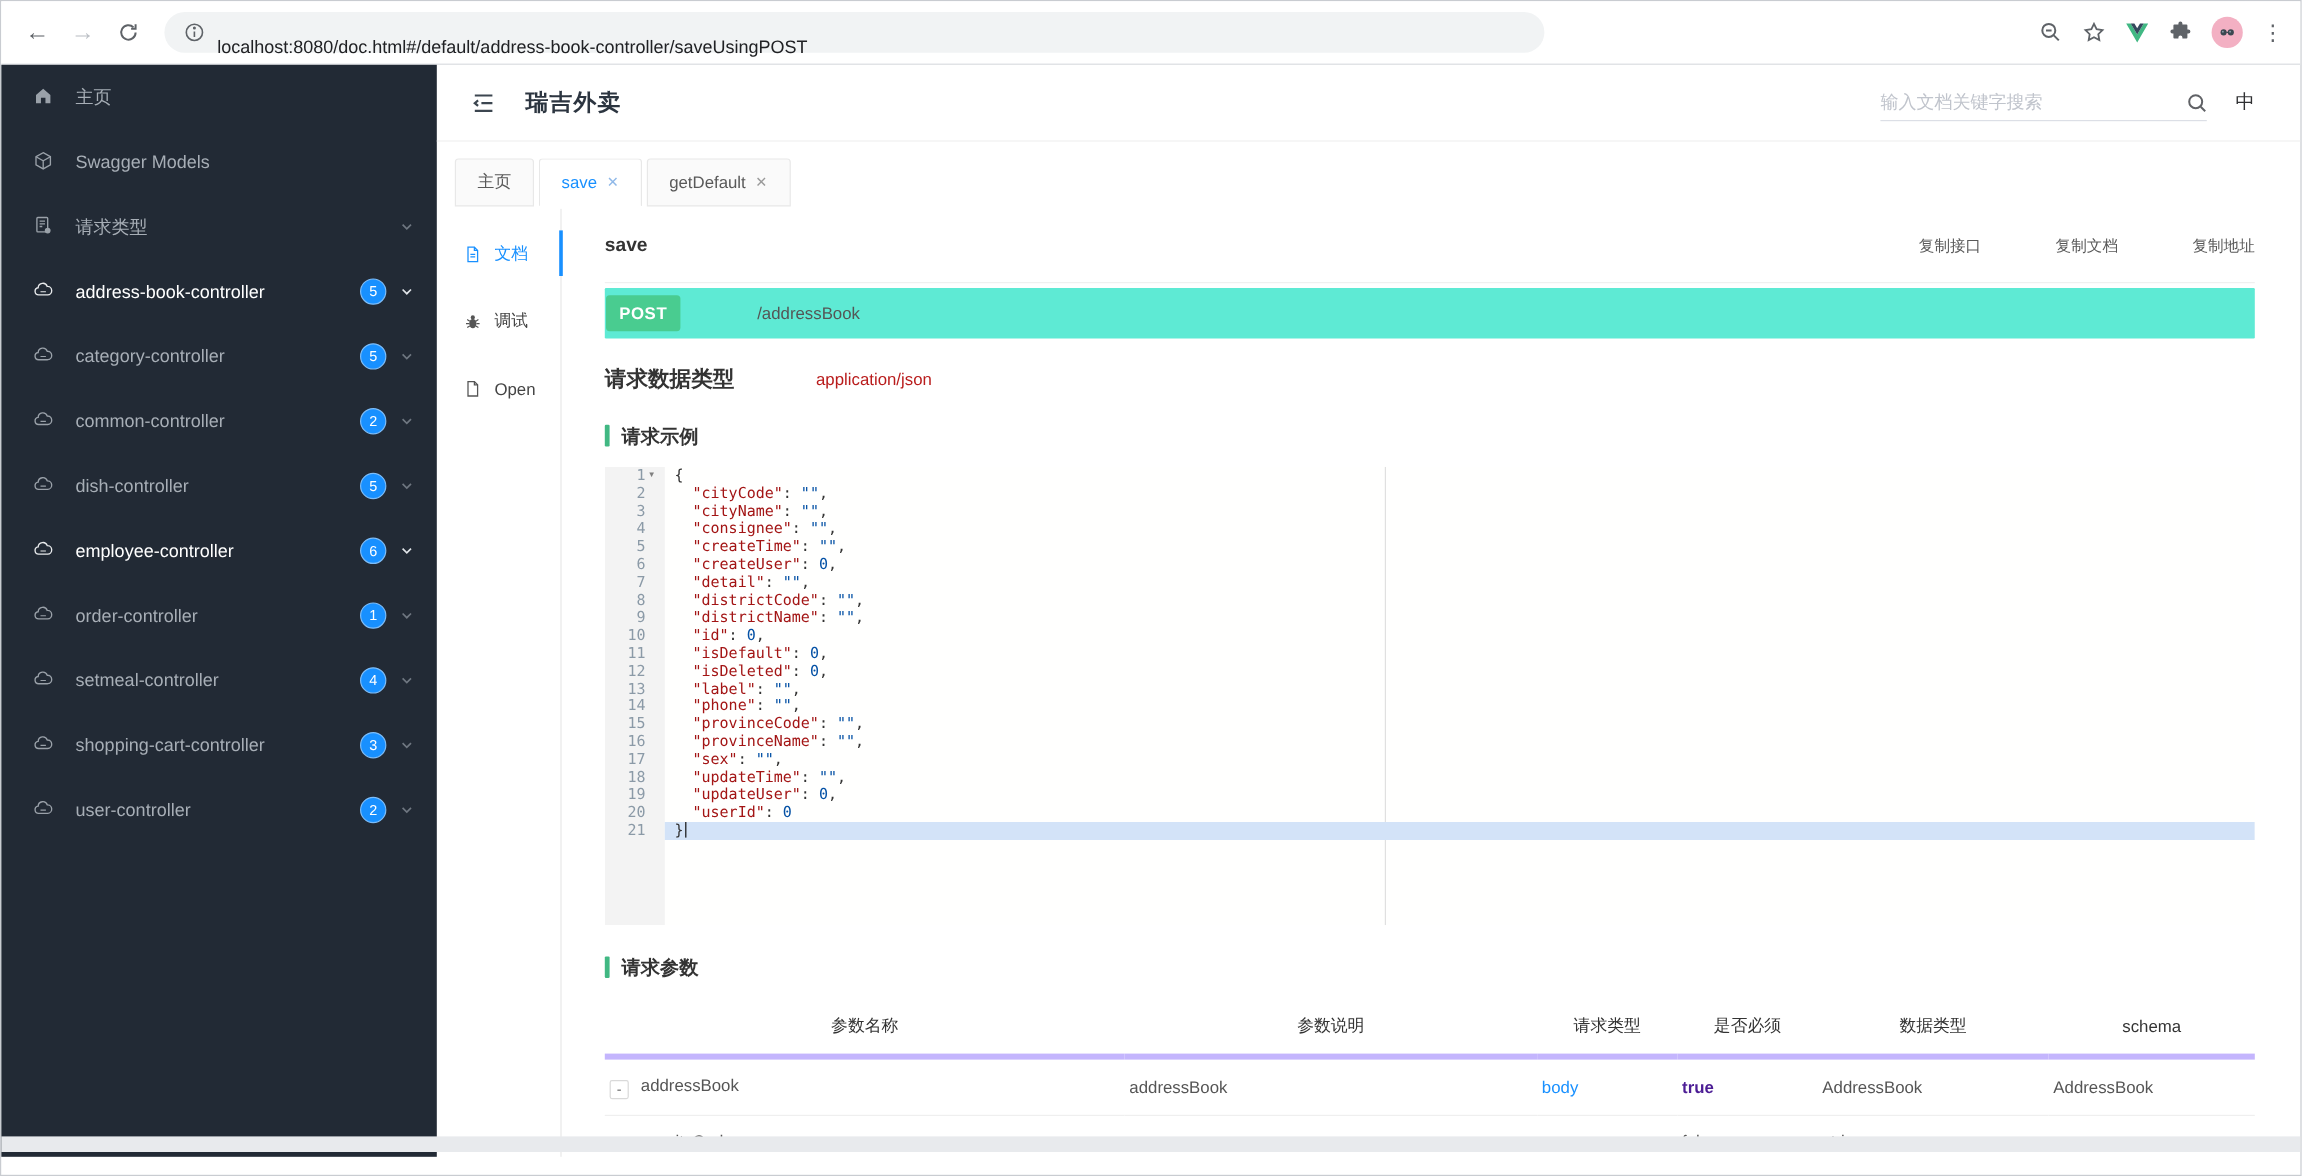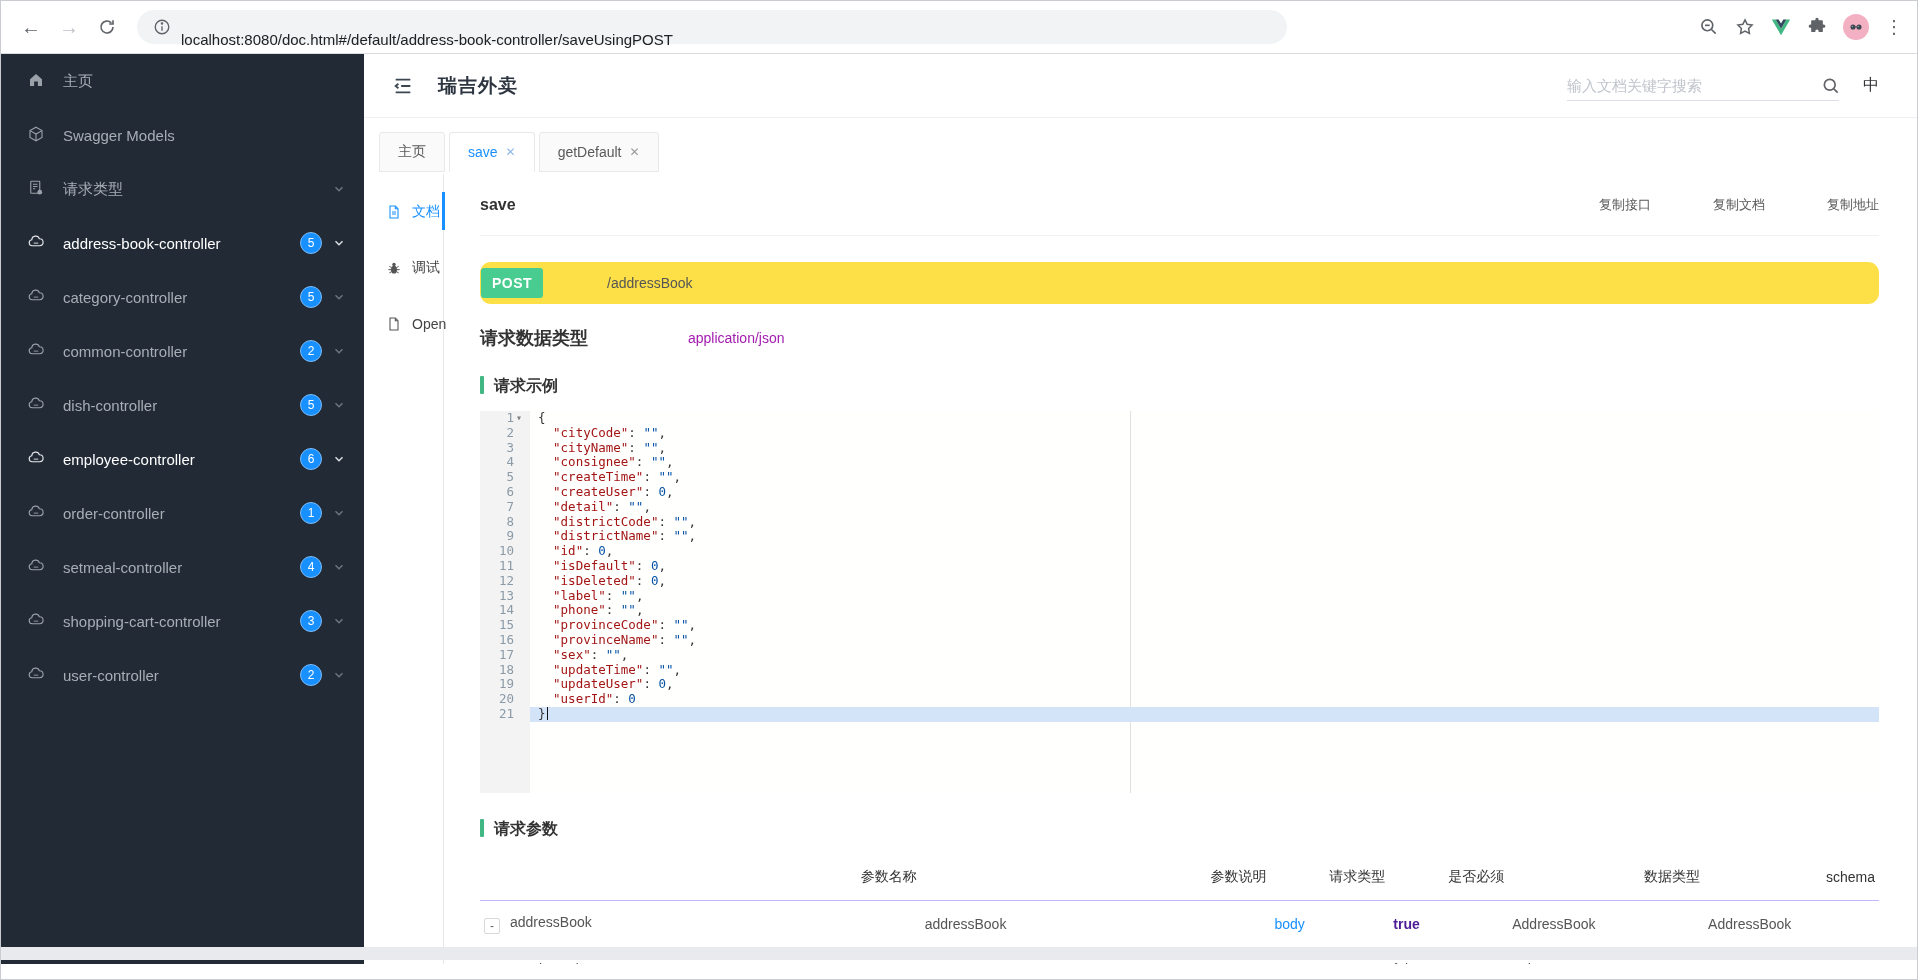--- a/index.html
+++ b/index.html
@@ -60,47 +60,47 @@
   
   .tabstrip { padding:14px 0 0 15px; display:flex; gap:4px; height:56px; }
   .tab { height:40px; background:#fafafa; border:1px solid #e8e8e8; border-radius:3px 3px 0 0;
     display:flex; align-items:center; padding:0 18px; font-size:14px; color:#595959; gap:8px; }
   .tab.active { background:#fff; border-bottom-color:#fff; color:#1890ff; }
   .tab-close { color:#9a9a9a; font-size:12px; }
   .tab.active .tab-close { color:#8fb8e8; }
 
   
   .content-row { flex:1; display:flex; min-height:0; }
-  .doc-menu { width:80px; border-right:1px solid #e8e8e8; padding-top:10px; flex:none; }
+  .doc-menu { width:104px; border-right:1px solid #e8e8e8; padding-top:10px; flex:none; }
   .doc-menu-item { position:relative; height:56px; display:flex; align-items:center;
     padding-left:22px; gap:10px; font-size:14px; color:#444; cursor:pointer; }
   .doc-menu-item .m-icon { width:16px; height:16px; color:#555; }
   .doc-menu-item .m-icon svg { width:16px; height:16px; display:block; }
   .doc-menu-item.active { color:#1890ff; }
   .doc-menu-item.active .m-icon { color:#1890ff; }
   .doc-menu-item.active::after { content:""; position:absolute; right:-2px; top:8px;
     width:3px; height:38px; background:#1890ff; }
 
   .doc-body { flex:1; padding:0 38px 0 36px; min-width:0; overflow:hidden; }
   .op-title-row { height:62px; display:flex; align-items:center; border-bottom:1px solid #f0f0f0; }
   .op-title { font-size:16px; font-weight:700; color:#333; }
   .copy-links { margin-left:auto; display:flex; gap:62px;justify-content:space-between; }
   .copy-link { font-size:13px; color:#595959; cursor:pointer; }
 
-  .method-row { margin-top:26px; background:#fde047; border-radius:11px; height:42px;
+  .method-row { margin-top:4px; background:#5eead4; border-radius:1px; height:42px;
     display:flex; align-items:center; }
   .method-badge { width:62px; height:30px; margin-left:1px; background:#49cc90; color:#fff;
     font-weight:700; font-size:14px; border-radius:3px; display:flex; align-items:center;
     justify-content:center; letter-spacing:.5px; }
   .api-path { margin-left:64px; font-size:14px; color:#555; }
 
   .meta-row { display:flex; margin-top:22px; }
   .meta-pair { flex:1; display:flex; align-items:center; }
   .meta-label { font-size:18px; font-weight:700; color:#333; }
-  .meta-value { font-size:14px; color:#a21caf; margin-left:100px; }
+  .meta-value { font-size:14px; color:#b91c1c; margin-left:68px; }
 
   .section-title { display:flex; align-items:flex-start; gap:10px; margin:26px 0 14px 0; }
   .section-bar { width:4px; height:18px; background:#41b883; border-radius:1px; }
   .section-text { font-size:16px; font-weight:700; color:#333; }
 
   
   .editor { position:relative; height:382px; background:#fffffe; overflow:hidden;
     font-family:"DejaVu Sans Mono","Liberation Mono",monospace; font-size:12.5px; }
   .gutter-bg { position:absolute; left:0; top:0; bottom:0; width:50px; background:#f3f3f3; }
   .v-guide { position:absolute; left:650px; top:0; bottom:0; width:1px; background:#e0e0e0; }
@@ -112,22 +112,22 @@
   .code-line.active .line-hl { position:absolute; left:50px; right:0; top:0; bottom:0;
     background:#d3e3f8; z-index:1; }
   .tok-key { color:#a31515; }
   .tok-val { color:#0451a5; }
   .tok-punc { color:#333; }
   .cursor { display:inline-block; width:1px; height:13px; background:#111;
     vertical-align:-2px; margin-left:1px; }
 
   
   .param-table { width:100%; border-collapse:collapse; margin-bottom:4px; }
-  .param-table th { text-align:right; font-size:14px; color:#333; font-weight:500;
-    padding:14px 4px; border-bottom:1px solid #c4b5fd; }
+  .param-table th { text-align:center; font-size:14px; color:#333; font-weight:500;
+    padding:14px 4px; border-bottom:5px solid #c4b5fd; }
   .param-table td { font-size:14px; color:#555; padding:13px 4px; border-bottom:1px solid #efefef; }
   .col-name { width:31.5%; } .col-desc { width:25%; } .col-type { width:8.5%; }
   .col-req { width:8.5%; } .col-dt { width:14%; } .col-schema { width:12.5%; }
   .toggle-box { display:inline-flex; width:16px; height:16px; border:1px solid #d9d9d9;
     border-radius:2px; align-items:center; justify-content:center; font-size:12px;
     color:#666; margin-right:10px; background:#fff; cursor:pointer; vertical-align:-3px; }
   .lvl-1 { padding-left:48px; display:inline-block; }
   .t-body { color:#1890ff; } .t-true { color:#4c1d95;font-weight:bold; }
 
   

